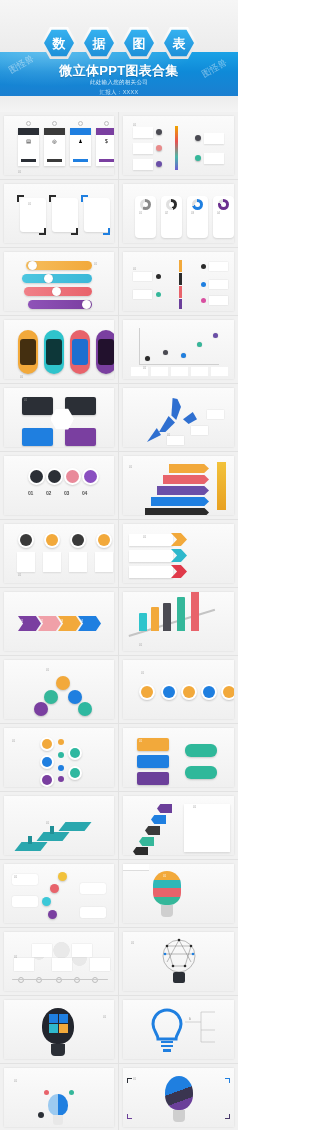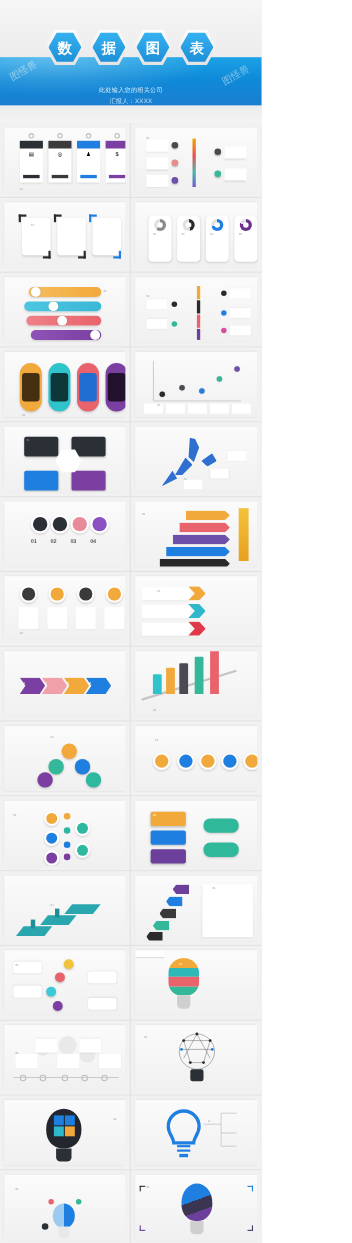--- a/index.html
+++ b/index.html
@@ -222,20 +222,21 @@
       <div class="hexwrap">
         <div class="hex-outer"></div>
         <div class="hex-inner">图</div>
       </div>
       <div class="hexwrap">
         <div class="hex-outer"></div>
         <div class="hex-inner">表</div>
       </div>
     </div>
 
+    <div class="cover-title">微立体PPT图表合集</div>
     <div class="cover-sub">此处输入您的相关公司</div>
     <div class="cover-sub2">汇报人：XXXX</div>
   </div>
 
   <div class="grid">
 
     <div class="cell">
         <div class="slide">
           <div class="art c1">
       <div class="card" style="left:14px;">

